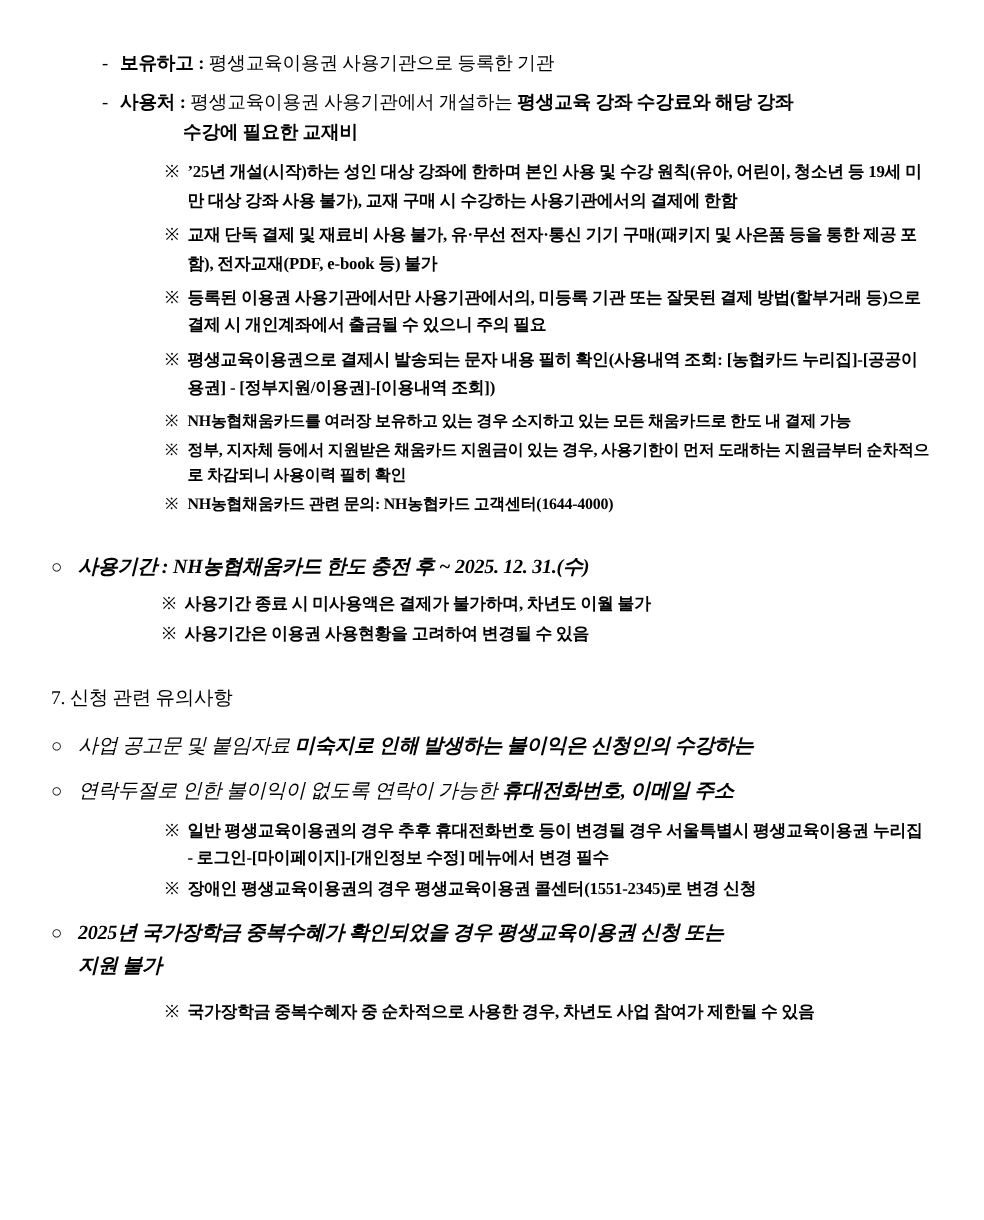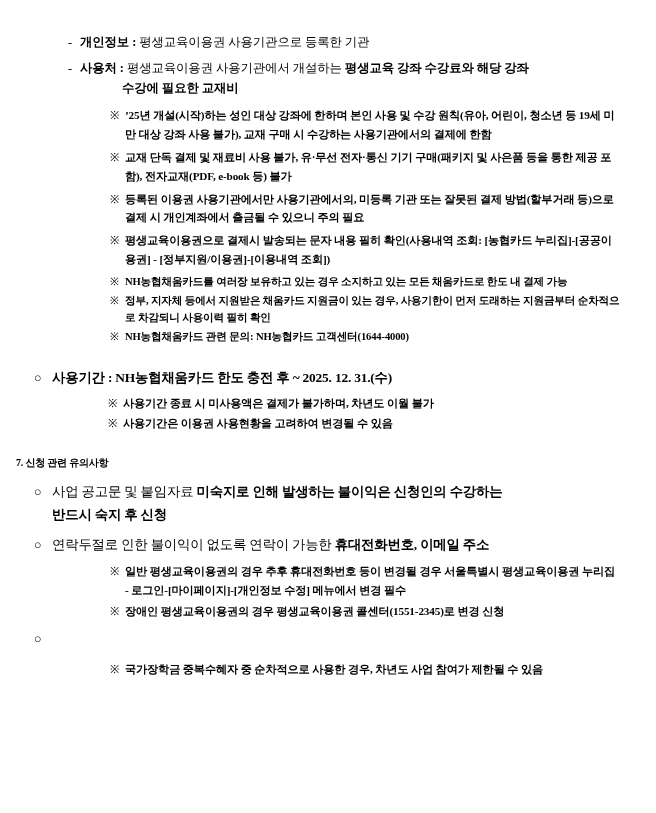--- a/index.html
+++ b/index.html
@@ -75,28 +75,29 @@
     letter-spacing: -0.2px;
   }
   .circ-item .marker {
     width: 18px;
     flex: 0 0 18px;
     font-size: 12.5px;
     padding-top: 1px;
   }
   .circ-item .body {
     flex: 1 1 auto;
+    font-style: italic;
   }
 
   
   .sec-head {
-    font-size: 10px;
-    font-weight: bold;
+    font-size: 13px;
+    font-weight: normal;
     letter-spacing: -0.2px;
-    margin-left: 16px;
+    margin-left: 34px;
     line-height: 1.6;
   }
 
   .b { font-weight: bold; }
 
   .sp-2 { height: 2px; }
   .sp-4 { height: 4px; }
   .sp-6 { height: 6px; }
   .sp-8 { height: 8px; }
   .sp-10 { height: 10px; }
@@ -108,21 +109,21 @@
 </head>
 <body>
 
 <div class="page">
 
   <div class="top-pad"></div>
 
   <div class="dash-item">
     <span class="marker">-</span>
     <span class="body">
-      <span class="b">개인정보 :</span>
+      <span class="b">보유하고 :</span>
       <span>평생교육이용권 사용기관으로 등록한 기관</span>
     </span>
   </div>
 
   <div class="sp-6"></div>
 
   <div class="dash-item">
     <span class="marker">-</span>
     <span class="body">
       <span class="b">사용처 :</span>
@@ -202,21 +203,20 @@
     <span>7.</span>
     <span>신청 관련 유의사항</span>
   </div>
 
   <div class="sp-10"></div>
 
   <div class="circ-item">
     <span class="marker">○</span>
     <span class="body">
       <span>사업 공고문 및 붙임자료 </span><span class="b">미숙지로 인해 발생하는 불이익은 신청인의 수강하는</span>
-      <div class="b">반드시 숙지 후 신청</div>
     </span>
   </div>
 
   <div class="sp-8"></div>
 
   <div class="circ-item">
     <span class="marker">○</span>
     <span class="body">
       <span>연락두절로 인한 불이익이 없도록 연락이 가능한 </span><span class="b">휴대전화번호, 이메일 주소</span>
     </span>
@@ -232,20 +232,22 @@
   <div class="ast-item">
     <span class="marker">※</span>
     <span class="body">장애인 평생교육이용권의 경우 평생교육이용권 콜센터(1551-2345)로 변경 신청</span>
   </div>
 
   <div class="sp-8"></div>
 
   <div class="circ-item">
     <span class="marker">○</span>
     <span class="body">
+      <span class="b">2025년 국가장학금 중복수혜가 확인되었을 경우 평생교육이용권 신청 또는</span>
+      <div class="b">지원 불가</div>
     </span>
   </div>
 
   <div class="sp-10"></div>
 
   <div class="ast-item">
     <span class="marker">※</span>
     <span class="body">국가장학금 중복수혜자 중 순차적으로 사용한 경우, 차년도 사업 참여가 제한될 수 있음</span>
   </div>
 

